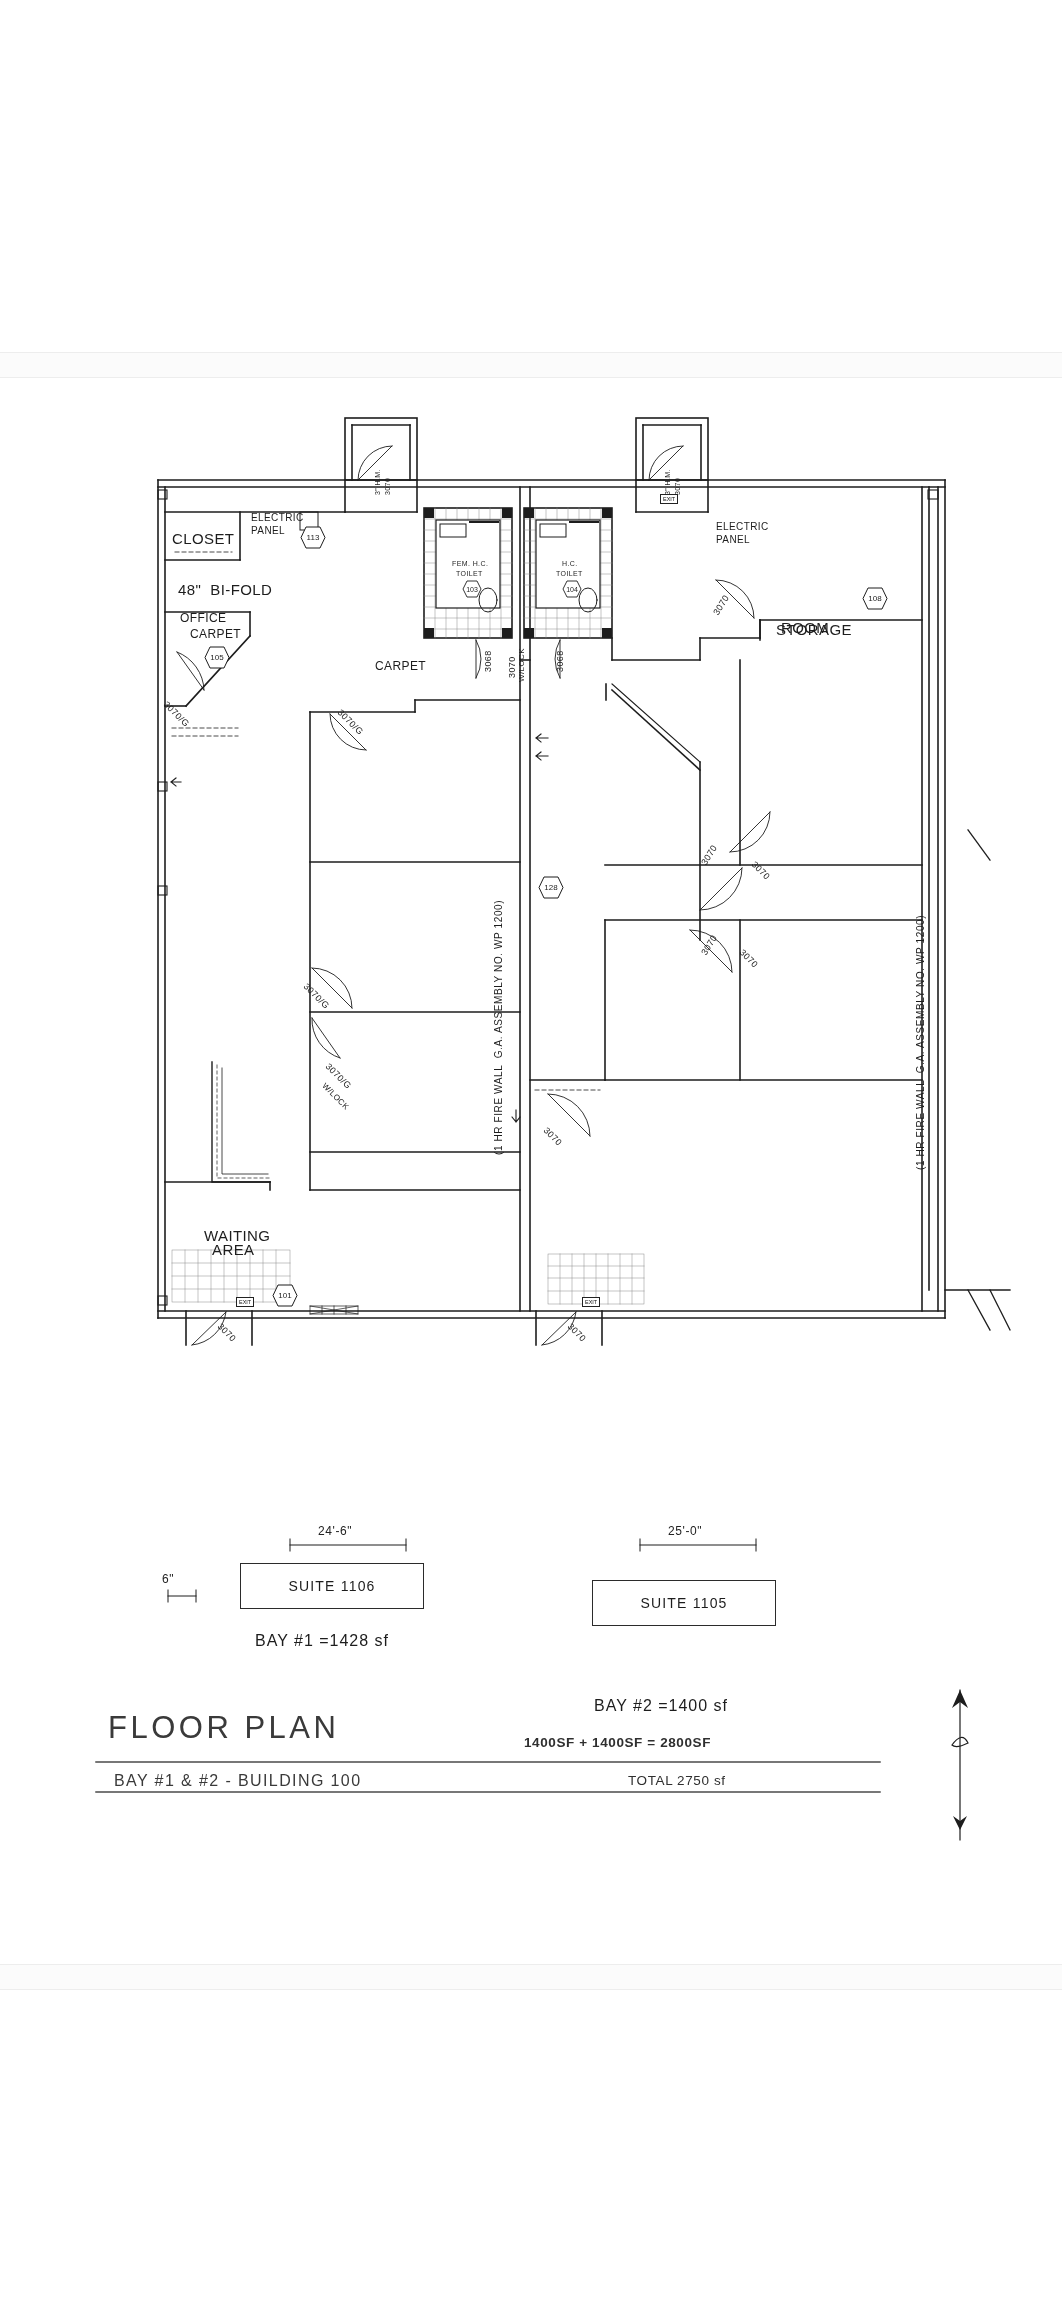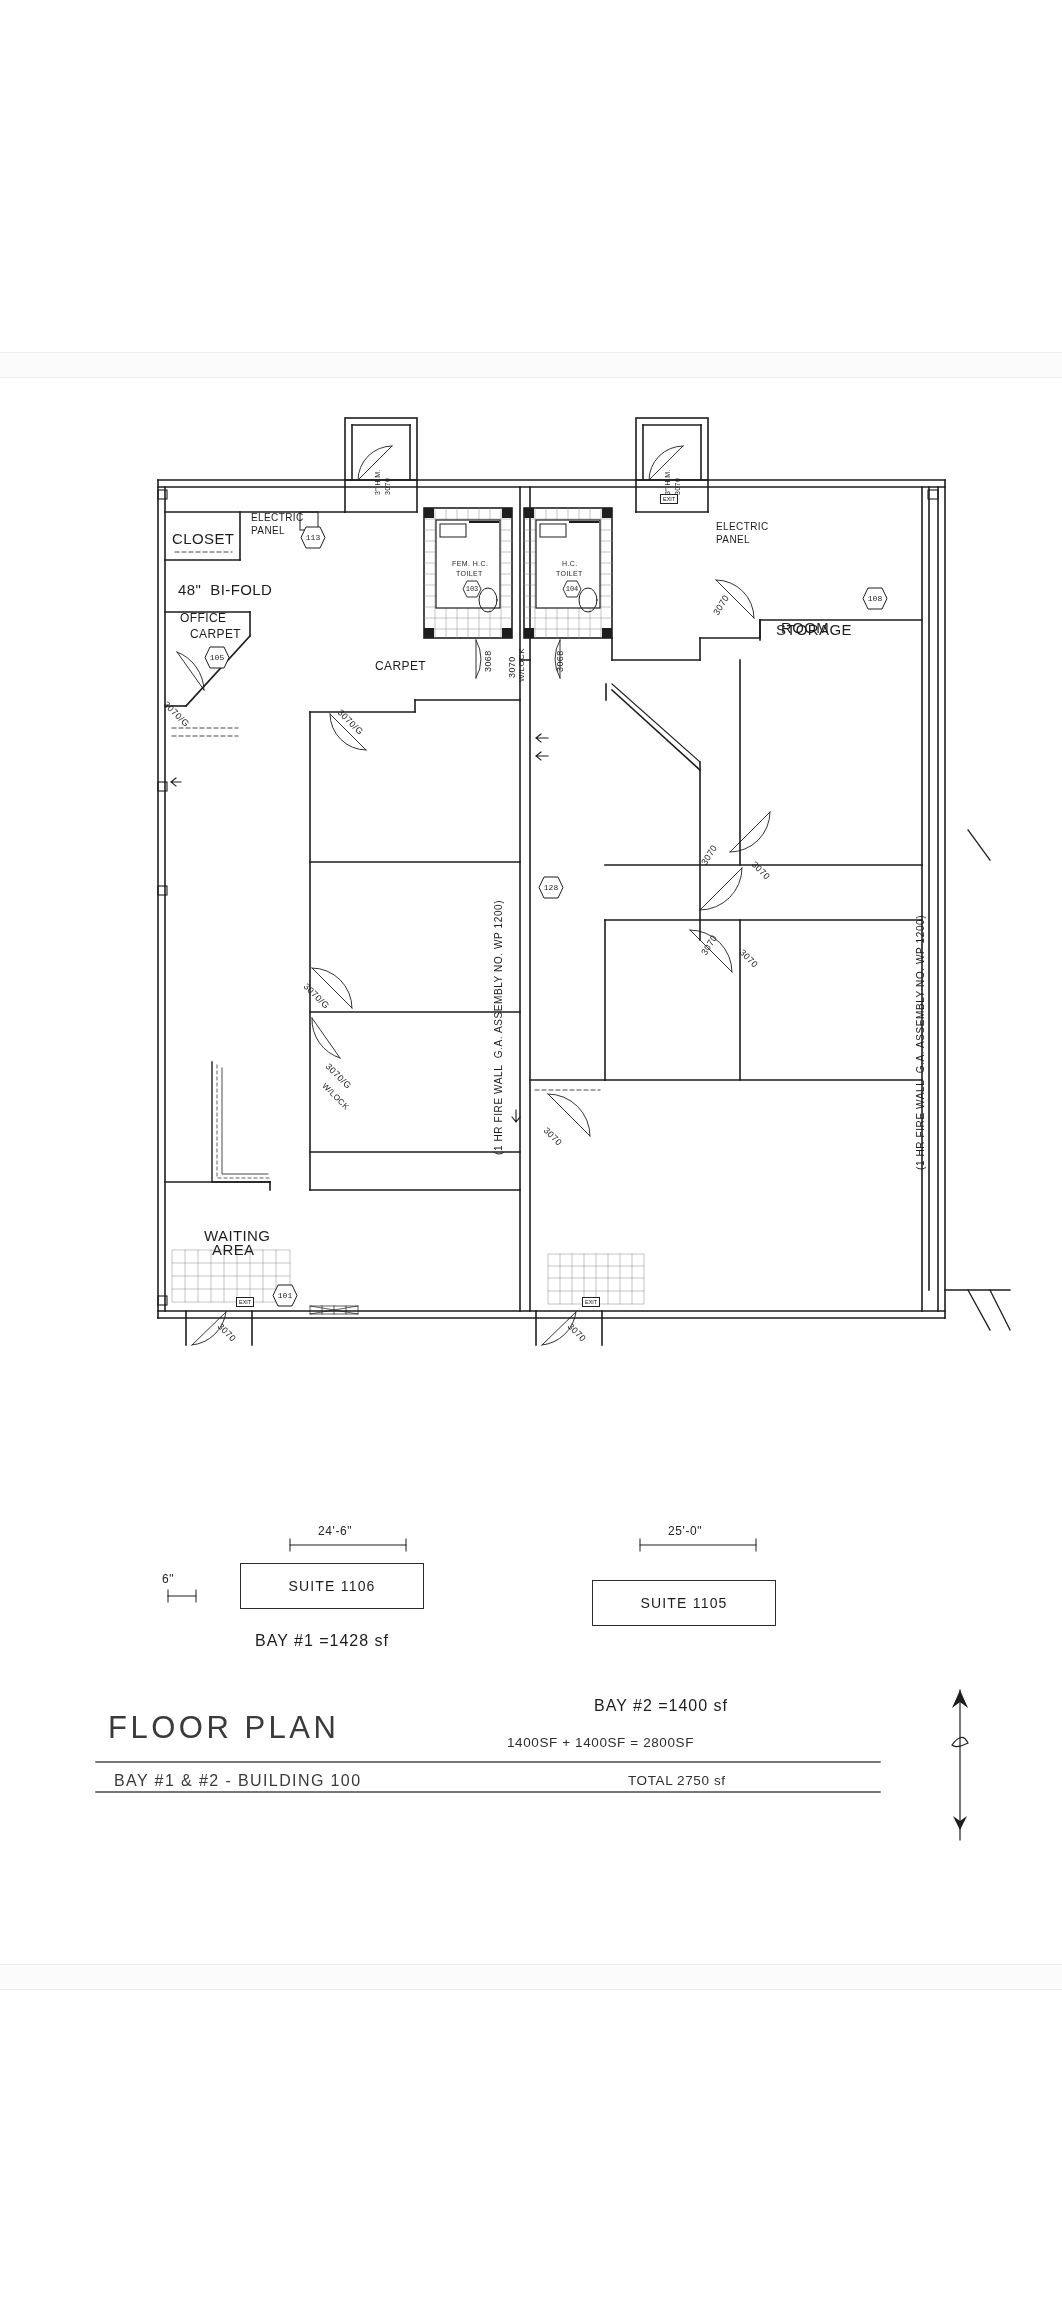--- a/index.html
+++ b/index.html
@@ -69,21 +69,21 @@
     width: 26px;
     height: 23px;
     display: flex;
     align-items: center;
     justify-content: center;
     font-size: 8px;
     color: #1d1d1d;
     background: transparent;
   }
   .tag .hexsvg { position: absolute; left: 0; top: 0; }
-  .tag span { position: relative; z-index: 2; font-family: Liberation Mono, monospace; }
+  .tag span { position: relative; z-index: 2; }
 
   
   .exitbox {
     position: absolute;
     border: 1px solid #222;
     font-size: 5.5px;
     padding: 0 2px;
     line-height: 8px;
     height: 8px;
     color: #111;
@@ -547,16 +547,16 @@
   <div class="dim" style="left:162px; top:1572px;">6"</div>
 
   <div class="suitebox" style="left:240px; top:1563px; width:182px; height:44px;">SUITE 1106</div>
   <div class="suitebox" style="left:592px; top:1580px; width:182px; height:44px;">SUITE 1105</div>
 
   <div class="lbl t16" style="left:244px; top:1633px; letter-spacing:1px;margin-left:11px;">BAY #1 =1428 sf</div>
   <div class="lbl t16" style="left:594px; top:1650px; letter-spacing:1px;margin-top:48px;">BAY #2 =1400 sf</div>
 
   <div class="title-main" style="left:108px; top:1710px;">FLOOR PLAN</div>
   <div class="title-sub" style="left:114px; top:1772px;">BAY #1 &amp; #2  -  BUILDING 100</div>
-  <div class="title-right" style="left:507px; top:1735px;">1400SF + 1400SF = 2800SF</div>
+  <div class="title-right" style="left:524px; top:1735px;font-weight:bold;">1400SF + 1400SF = 2800SF</div>
   <div class="title-right" style="left:628px; top:1773px;">TOTAL 2750 sf</div>
 
 </div>
 
 </body></html>

